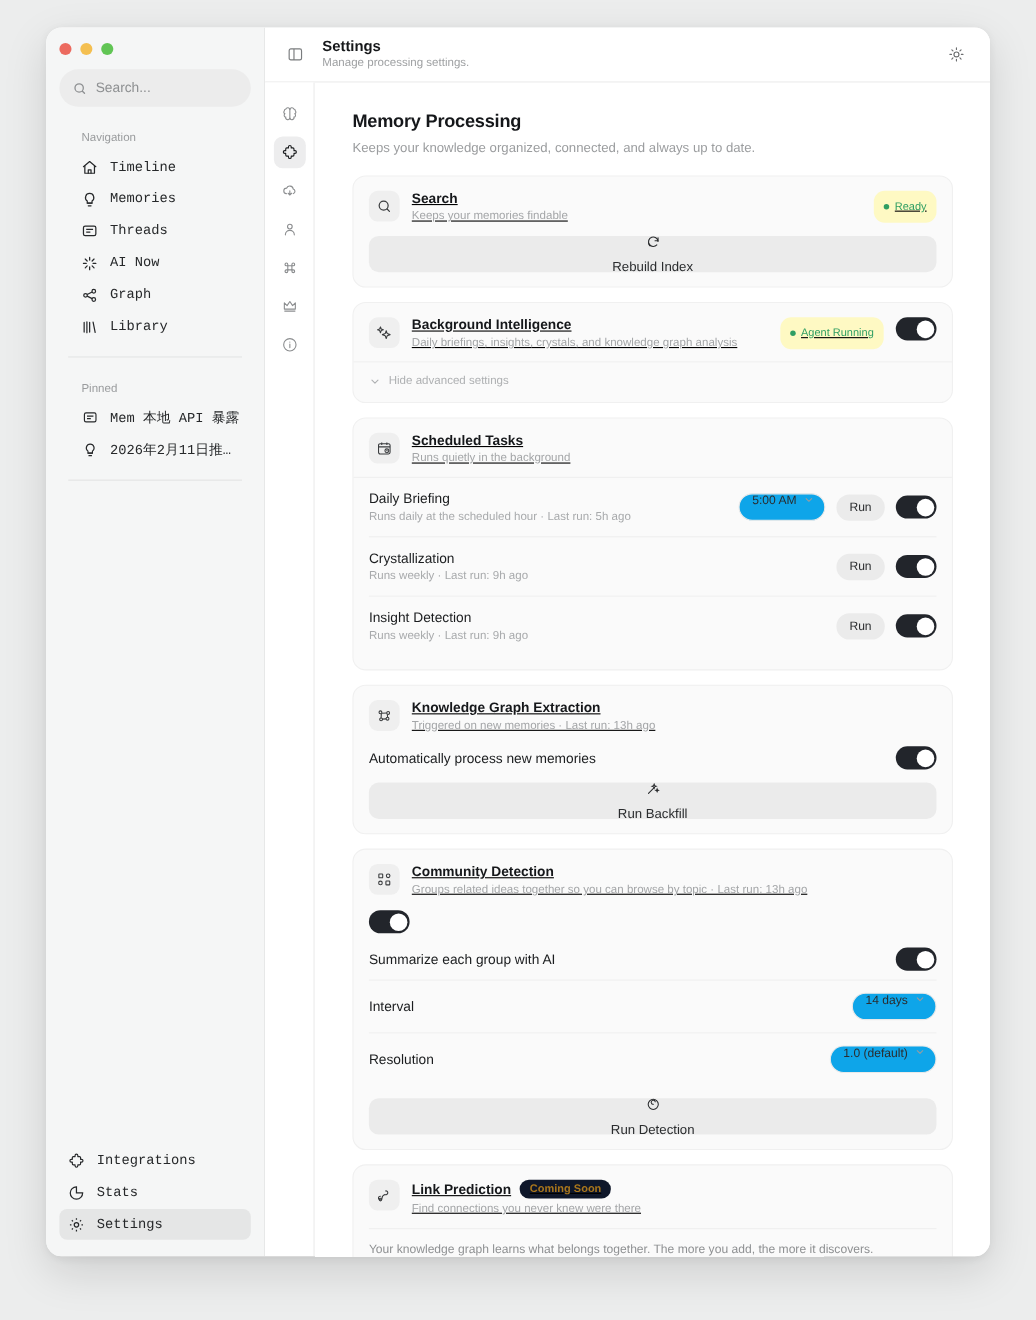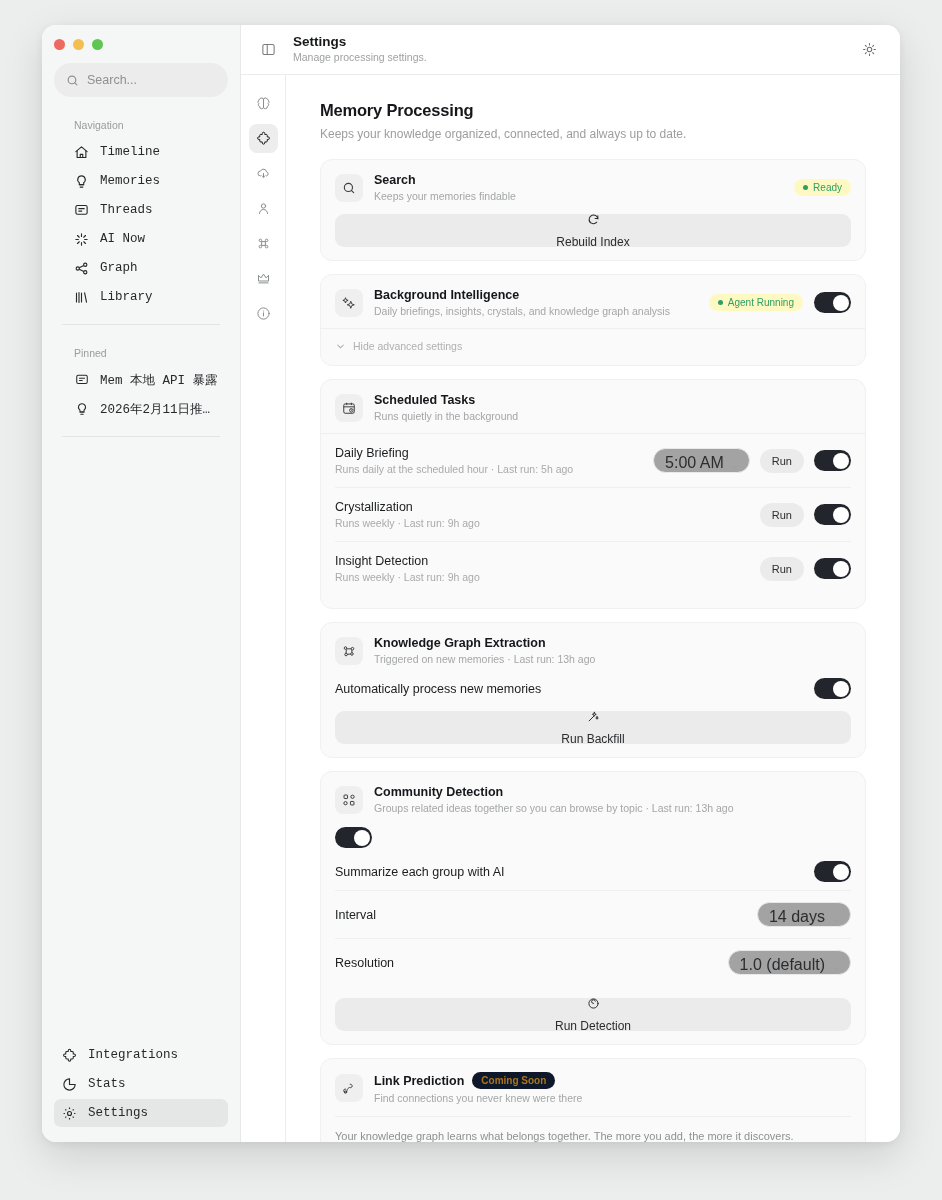--- a/index.html
+++ b/index.html
@@ -110,21 +110,21 @@
   .h1 { font-size: 16.5px; font-weight: 700; color: #15171a; letter-spacing: -0.2px; }
   .h1sub { font-size: 12px; color: #9b9d9f; margin-top: 7px; margin-bottom: 18px; }
 
   .card {
     background: #fafafa;
     border: 1px solid #f0f0f0;
     border-radius: 12px;
     margin-bottom: 13px;
     padding: 13px 14px;
   }
-  .card-head { display: flex; align-items: center; gap: 11px; }
+  .card-head { display: flex; gap: 11px; text-decoration: underline; }
   .card-ico {
     width: 28px; height: 28px; flex: 0 0 28px;
     border-radius: 8px; background: #efefef;
     display: flex; align-items: center; justify-content: center;
     color: #3a3c3e;
   }
   .card-titles { flex: 1 1 auto; min-width: 0; }
   .card-title {
     font-size: 12.5px; font-weight: 700; color: #15171a;
     display: flex; align-items: center; gap: 8px;
@@ -174,24 +174,24 @@
     display: flex; align-items: center; gap: 10px;
     padding: 12px 0;
     border-top: 1px solid #efefef;
   }
   .row:first-of-type { border-top: none; }
   .row-main { flex: 1 1 auto; min-width: 0; }
   .row-title { font-size: 12.5px; color: #1b1d1f; }
   .row-desc { font-size: 10.5px; color: #a8aaac; margin-top: 3px; }
 
   .sel-pill {
-    display: inline-flex; align-items: flex-end; gap: 6px;
-    background: #a3a3a3; border: 1px solid #e9e9e9;
+    display: inline-flex; align-items: flex-start; gap: 6px;
+    background: #0ea5e9; border: 1px solid #e9e9e9;
     border-radius: 14px; height: 25px; padding: 0 9px 0 11px;
-    font-size: 16px; color: #2b2d2f; cursor: pointer;
+    font-size: 11px; color: #2b2d2f; cursor: pointer;
   }
   .run-pill {
     background: #ebebeb; border: none; border-radius: 13px;
     height: 24px; padding: 0 12px;
     font-size: 11px; color: #2b2d2f; cursor: pointer;
     font-family: inherit;
   }
 
   .plain-row {
     display: flex; align-items: center;

